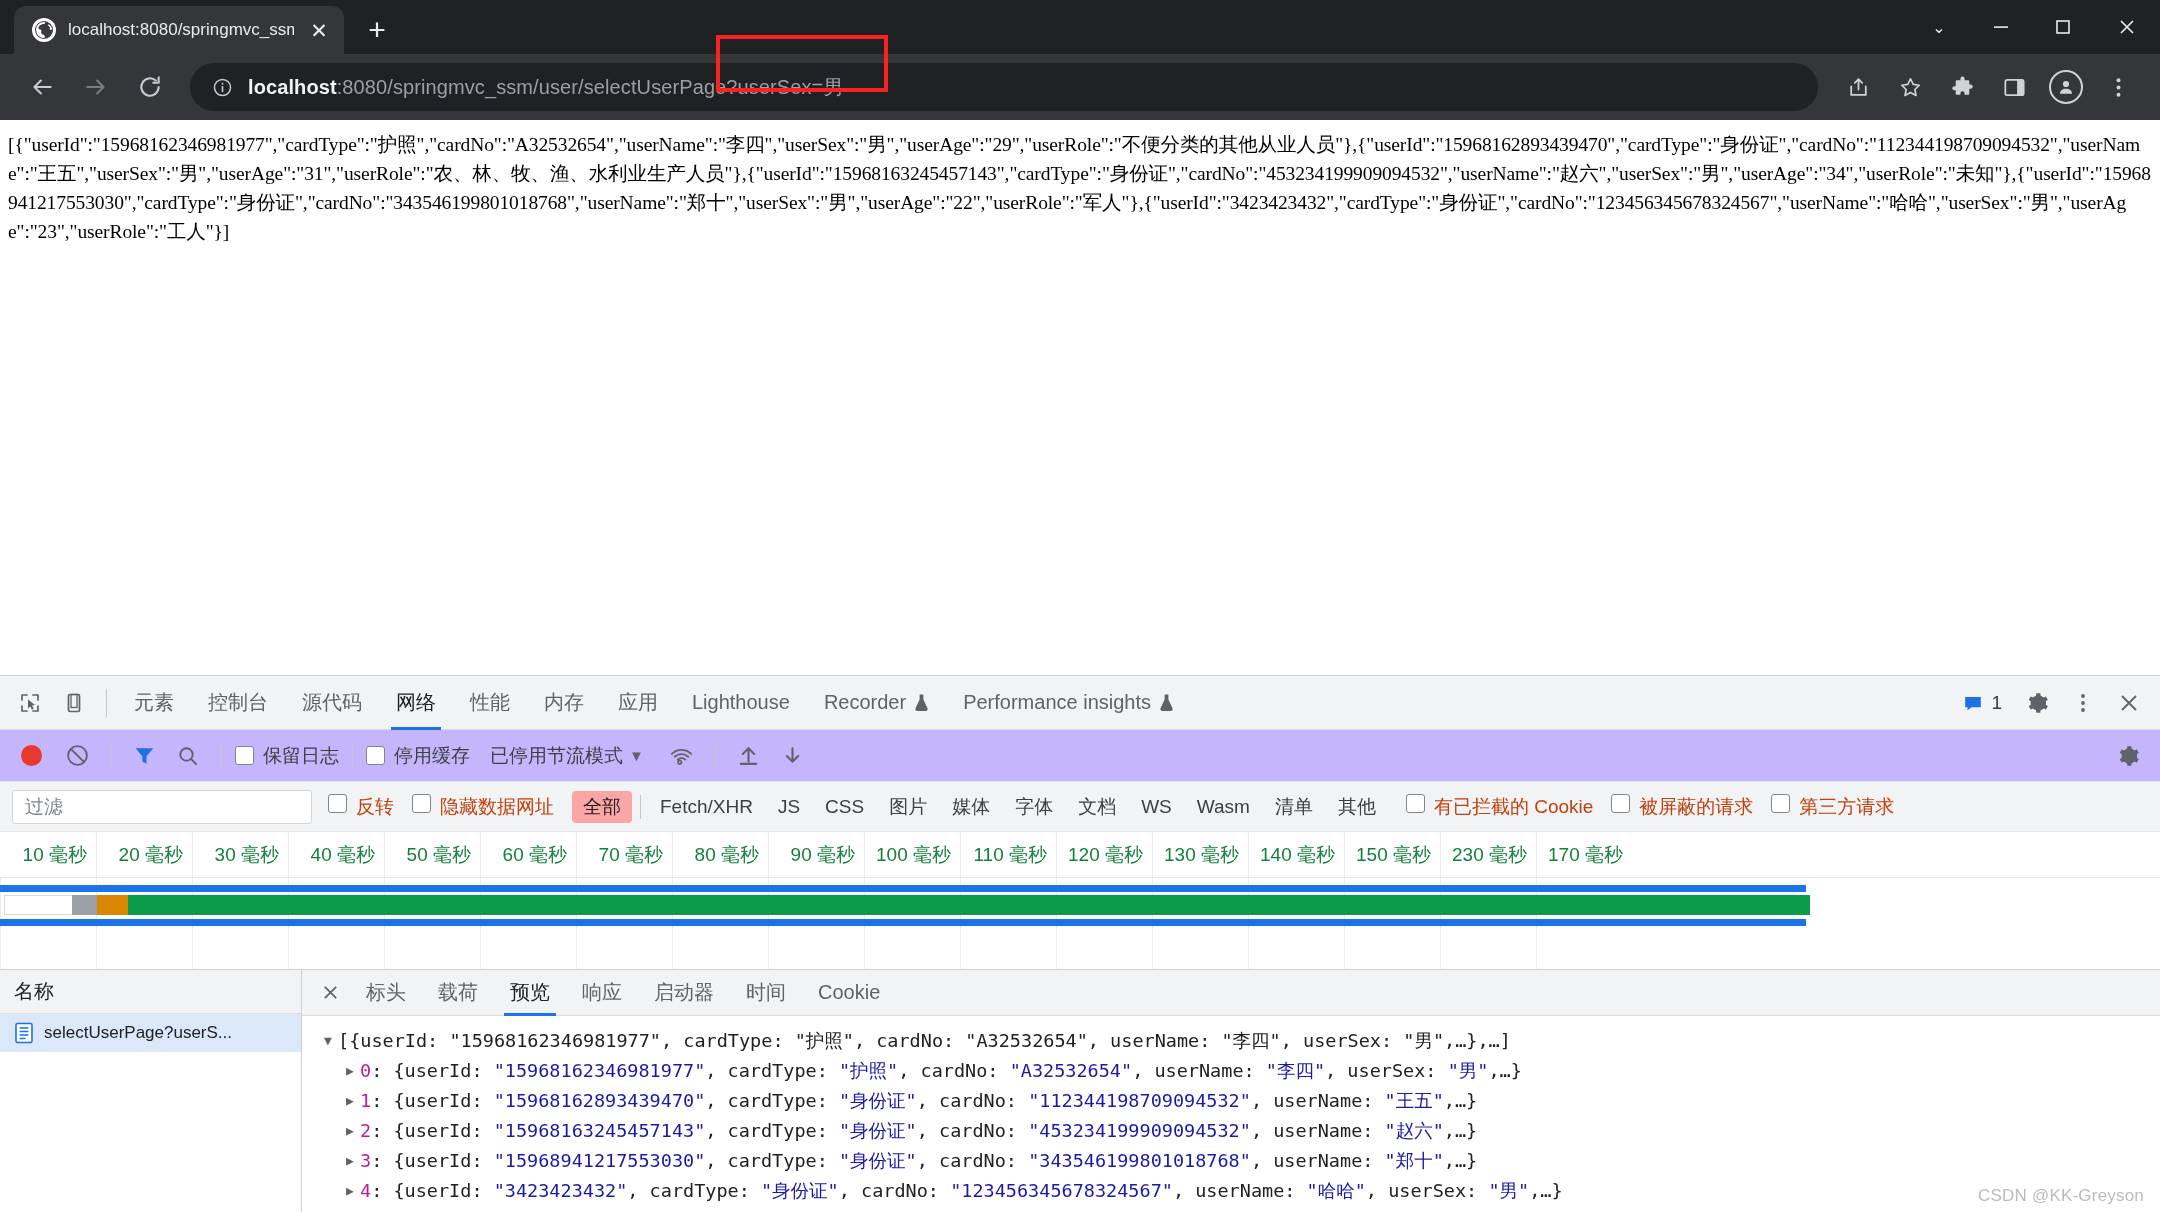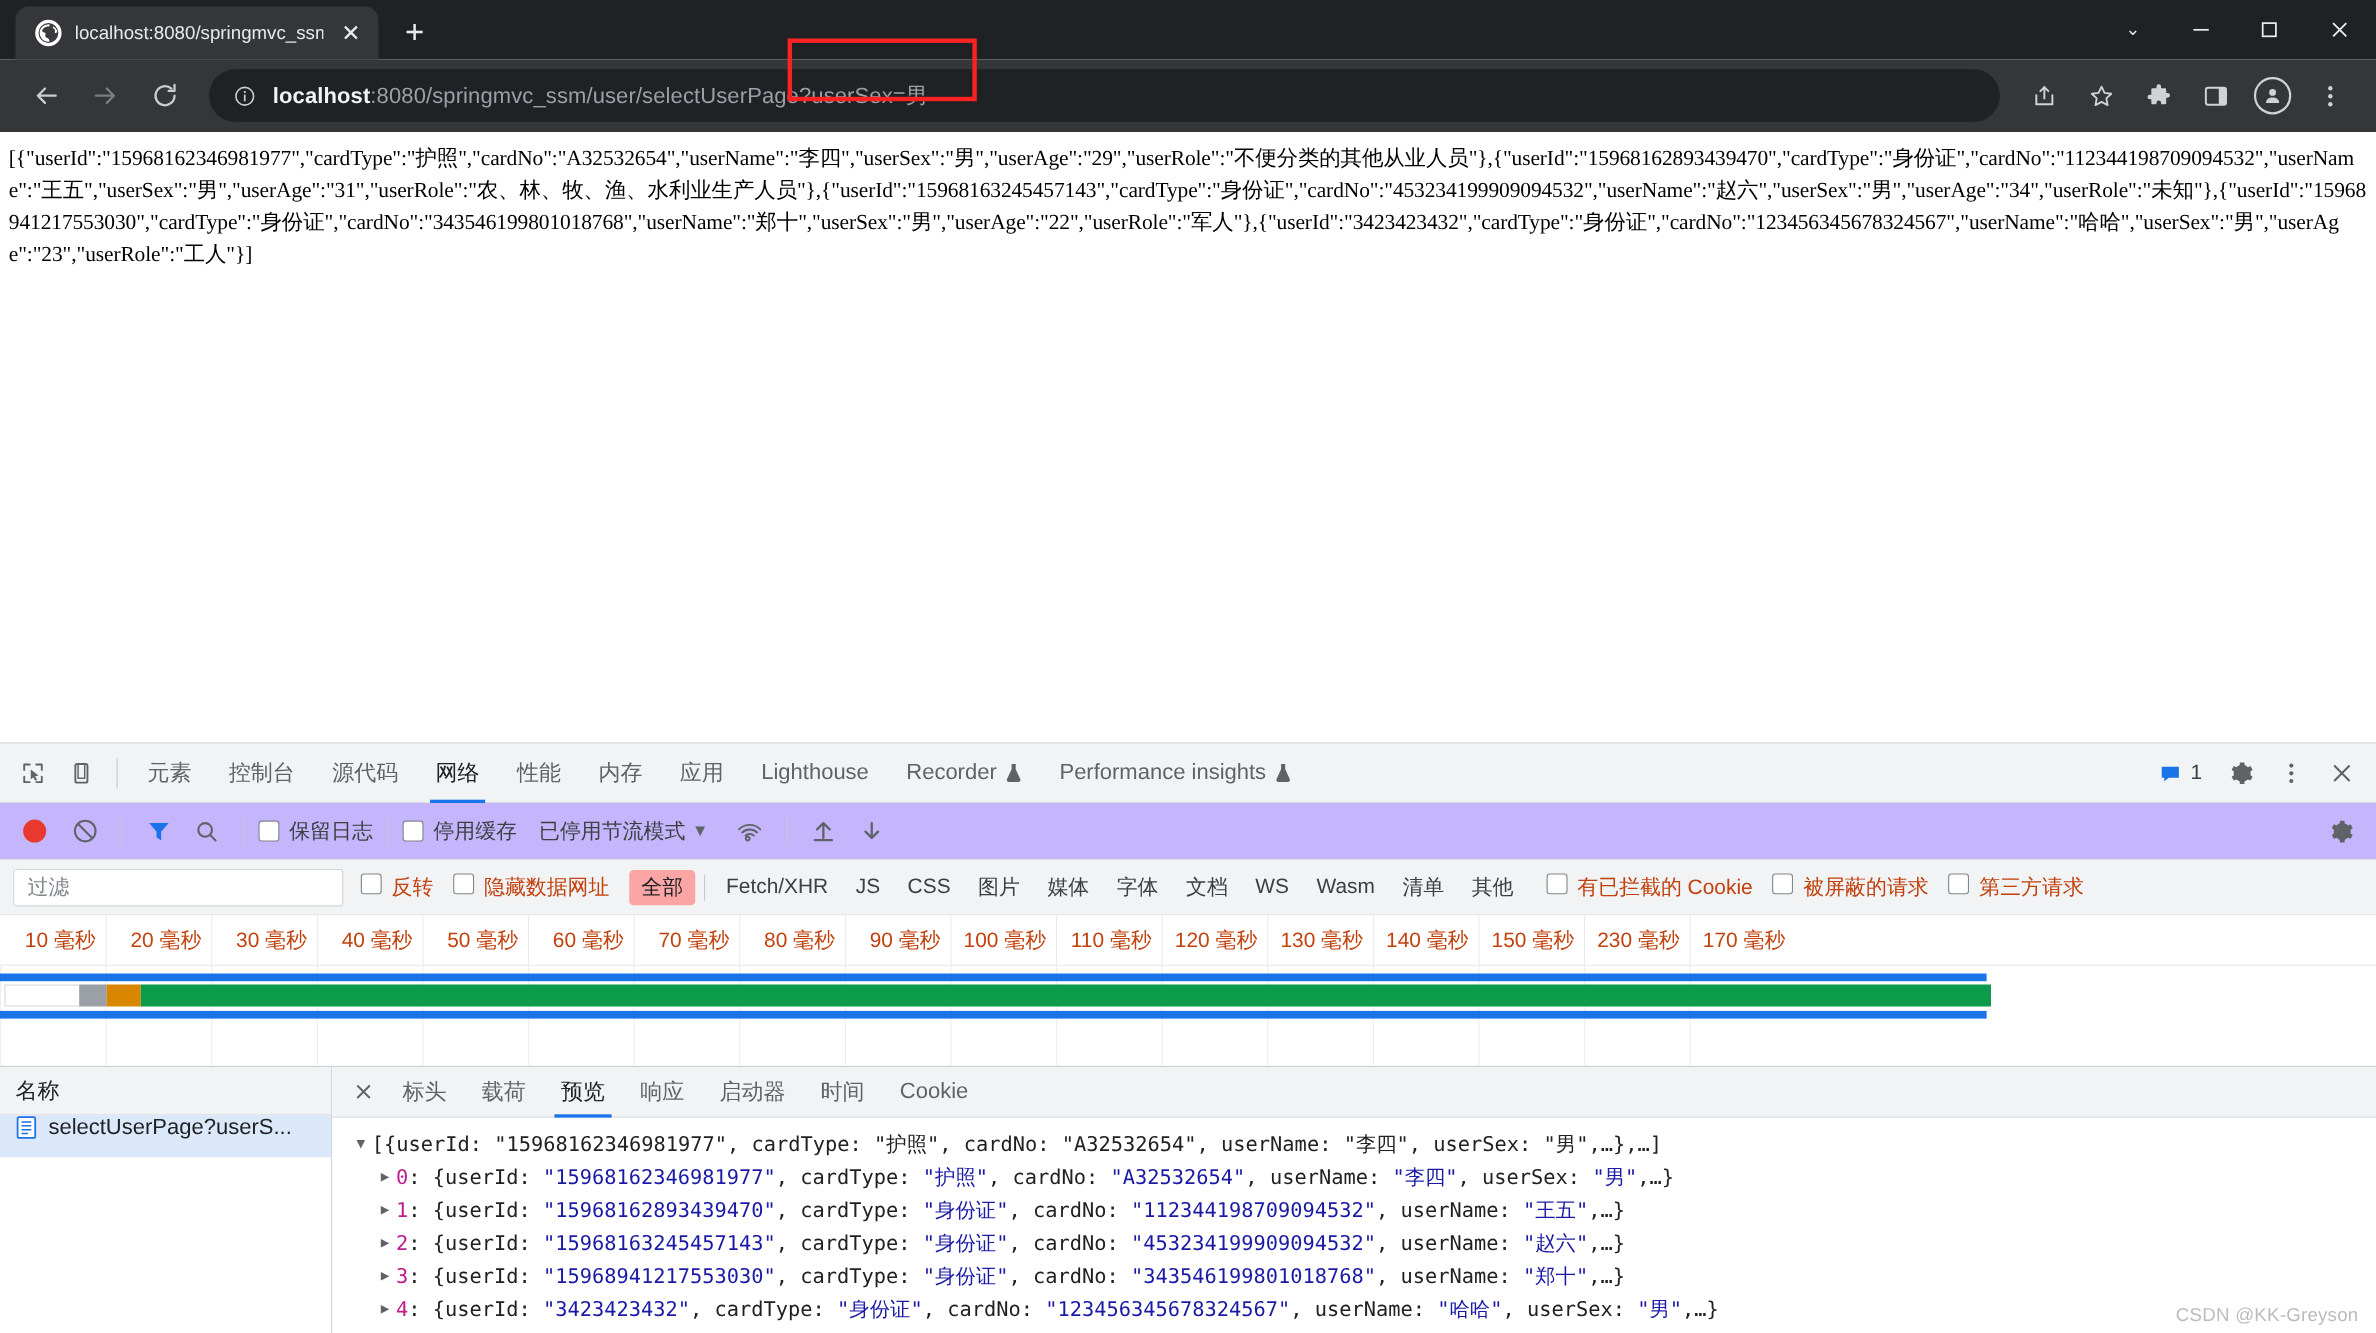--- a/index.html
+++ b/index.html
@@ -177,21 +177,21 @@
   .type-pill.active { background: #fca5a5; color: #202124; }
   .type-sep { width: 1px; height: 24px; background: #c6c9cc; margin: 0 8px 0 5px; flex: none; }
 
   .timeline {
     height: 46px; background: #ffffff; display: flex; align-items: stretch;
     border-bottom: 1px solid #e3e5e7; flex: none; overflow: hidden;
   }
   .tl-cell {
     width: 96px; border-left: 1px solid #e8eaed; display: flex;
     align-items: center; justify-content: flex-end; padding-right: 9px;
-    font-size: 19px; color: #c2410c; white-space: nowrap; flex: none;
+    font-size: 19px; color: #15803d; white-space: nowrap; flex: none;
   }
   .tl-cell:first-child { border-left: none; }
 
   .overview {
     height: 92px; background: #ffffff; position: relative; flex: none;
     border-bottom: 1px solid #cdd0d3; overflow: hidden;
   }
   .ov-grid { position: absolute; inset: 0; display: flex; }
   .ov-col { width: 96px; border-left: 1px solid #eceef0; flex: none; }
   .ov-band {
@@ -215,22 +215,22 @@
   .req-list {
     width: 302px; background: #ffffff; border-right: 1px solid #cdd0d3;
     display: flex; flex-direction: column; flex: none;
   }
   .rl-head {
     height: 44px; display: flex; align-items: center; padding-left: 14px;
     font-size: 20px; color: #202124; background: #f1f3f4;
     border-bottom: 1px solid #dadce0; flex: none;
   }
   .rl-row {
-    height: 38px; display: flex; align-items: flex-start; gap: 10px;
-    padding-left: 14px; background: #dbe8f9; font-size: 20px; color: #202124;
+    height: 38px; display: flex; align-items: center; gap: 10px;
+    padding-left: 14px; background: #dbe8f9; font-size: 17px; color: #202124;
     white-space: nowrap; overflow: hidden;
   }
   .rl-ico { width: 20px; height: 22px; flex: none; }
 
   .detail { flex: 1; display: flex; flex-direction: column; background: #ffffff; min-width: 0; }
   .dtl-tabs {
     height: 46px; display: flex; align-items: center; background: #f1f3f4;
     border-bottom: 1px solid #dadce0; padding-left: 8px; flex: none;
   }
   .dtl-close {

